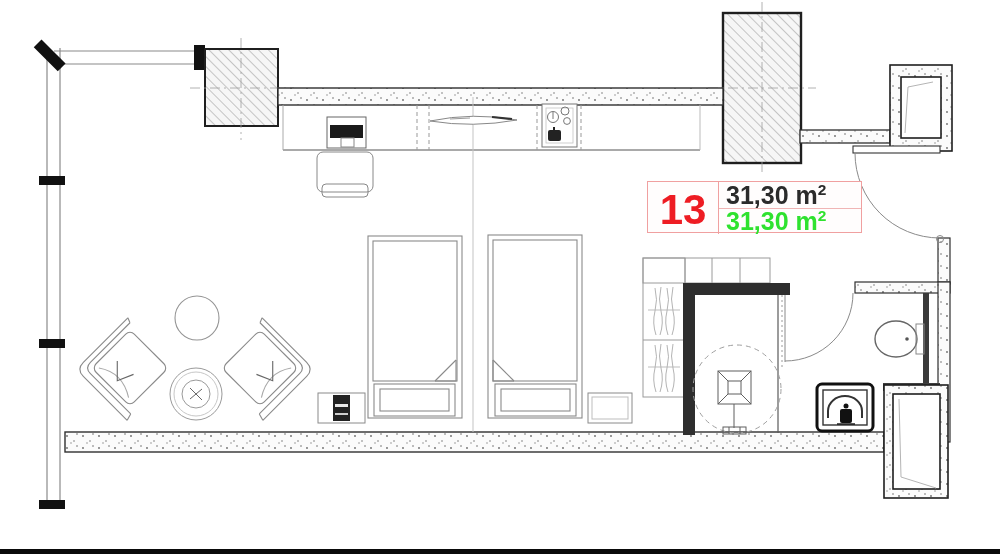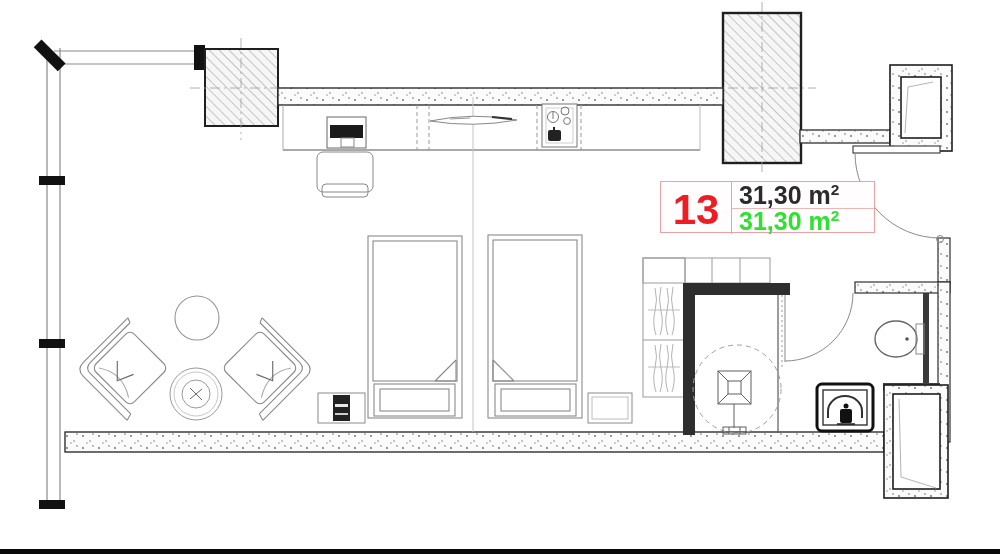--- a/index.html
+++ b/index.html
@@ -2,21 +2,21 @@
 <html><head>
 <meta charset="utf-8">
 <style>
   html,body{margin:0;padding:0;background:#fff;}
   .stage{position:relative;width:1000px;height:554px;background:#fff;overflow:hidden;
          font-family:"Liberation Sans",sans-serif;}
   .stage svg{position:absolute;left:0;top:0;}
   
   .unit-table{position:absolute;left:647px;top:181px;width:215px;height:52px;
       display:grid;grid-template-columns:71px 1fr;grid-template-rows:27px 25px;
-      border:1.5px solid #f0a0a0;background:#fffdfd;box-sizing:border-box;z-index:5;margin-left:13px;}
+      border:1.5px solid #f0a0a0;background:#fffdfd;box-sizing:border-box;z-index:5;}
   .unit-number{grid-row:1/3;display:flex;align-items:center;justify-content:center;
       border-right:1.5px solid #f0a0a0;color:#ee1c23;font-size:42px;font-weight:bold;
       line-height:1;padding-top:4px;}
   .unit-gross{display:flex;align-items:center;padding-left:7px;color:#2b2b2b;
       font-size:25px;font-weight:bold;border-bottom:1px solid #f0b5b5;}
   .unit-net{display:flex;align-items:center;padding-left:7px;color:#2fe22f;
       font-size:25px;font-weight:bold;}
   .unit-gross sup,.unit-net sup{font-size:0.62em;vertical-align:super;line-height:0;}
   .bottom-bar{position:absolute;left:0;top:549px;width:1000px;height:5px;background:#0a0a0a;}
 </style>

